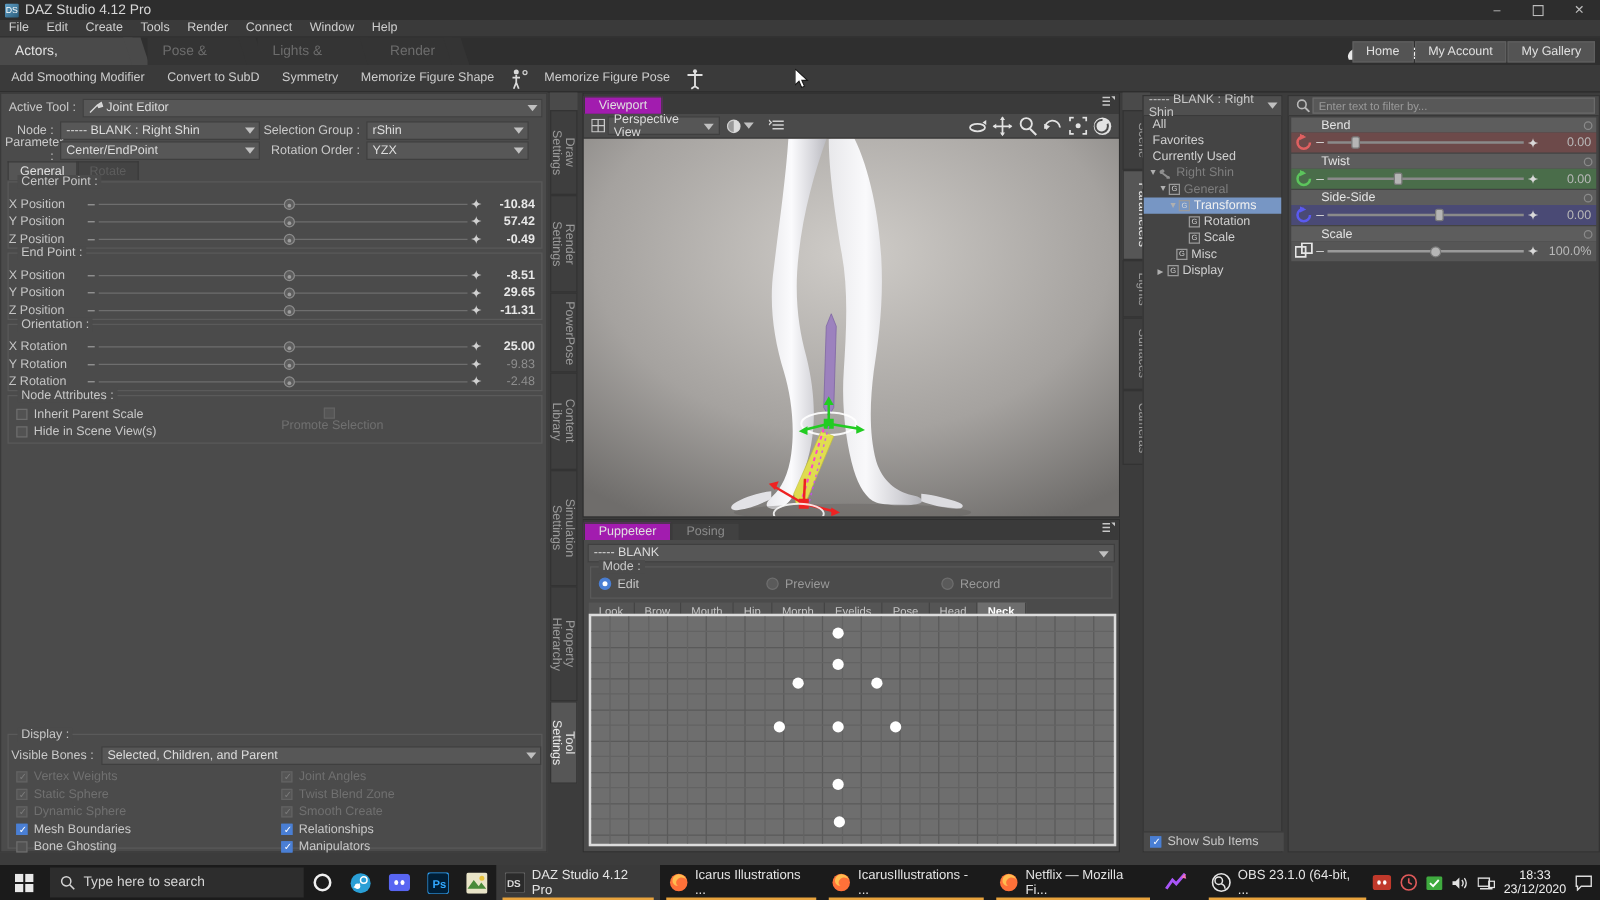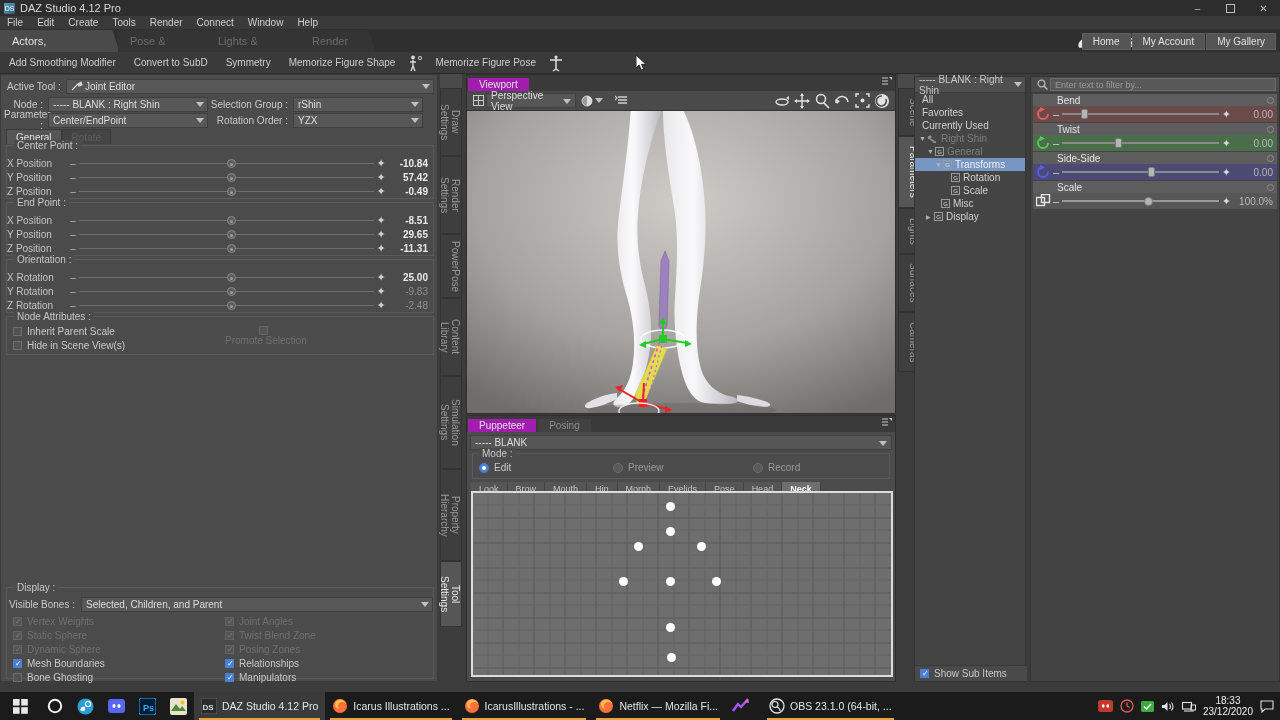--- a/index.html
+++ b/index.html
@@ -409,21 +409,21 @@
     <div class="chk dimtxt" style="position:absolute;left:224px;top:541px;">
       <span class="chkbox dis on"></span>
         <span>Joint Angles</span>
       </div>
     <div class="chk dimtxt" style="position:absolute;left:224px;top:555px;">
       <span class="chkbox dis on"></span>
         <span>Twist Blend Zone</span>
       </div>
     <div class="chk dimtxt" style="position:absolute;left:224px;top:569px;">
       <span class="chkbox dis on"></span>
-        <span>Posing Zones</span>
+        <span>Smooth Create</span>
       </div>
     <div class="chk" style="position:absolute;left:224px;top:583px;">
       <span class="chkbox on"></span>
         <span>Relationships</span>
       </div>
     <div class="chk" style="position:absolute;left:224px;top:597px;">
       <span class="chkbox on"></span>
         <span>Manipulators</span>
       </div>
   </div>
@@ -846,20 +846,29 @@
 
   <div class="taskbar">
     <div class="startbtn">
       <svg width="15" height="15" viewBox="0 0 15 15">
           <rect x="0" y="0" width="6.6" height="6.6" fill="#e8e8e8"></rect>
           <rect x="8.2" y="0" width="6.6" height="6.6" fill="#e8e8e8"></rect>
           <rect x="0" y="8.2" width="6.6" height="6.6" fill="#e8e8e8"></rect>
           <rect x="8.2" y="8.2" width="6.6" height="6.6" fill="#e8e8e8"></rect>
         </svg>
     </div>
+    <div class="searchbox">
+      <span style="margin-right:7px;display:inline-flex;">
+        <svg width="12" height="12" viewBox="0 0 12 12">
+            <circle cx="5" cy="5" r="3.7" fill="none" stroke="#d5d5d5" stroke-width="1.2"></circle>
+            <path d="M7.8 7.8 L11.4 11.4" stroke="#d5d5d5" stroke-width="1.3"></path>
+          </svg>
+      </span>
+      <span>Type here to search</span>
+    </div>
 
     <div class="tbtn">
       <svg width="16" height="16" viewBox="0 0 16 16">
           <circle cx="8" cy="8" r="6.2" fill="none" stroke="#f0f0f0" stroke-width="2"></circle>
         </svg>
     </div>
     <div class="tbtn">
       <svg width="17" height="17" viewBox="0 0 17 17">
           <circle cx="8.5" cy="8.5" r="8" fill="#2a9fd6"></circle>
           <circle cx="11" cy="6" r="2.6" fill="none" stroke="#fff" stroke-width="1.2"></circle>

